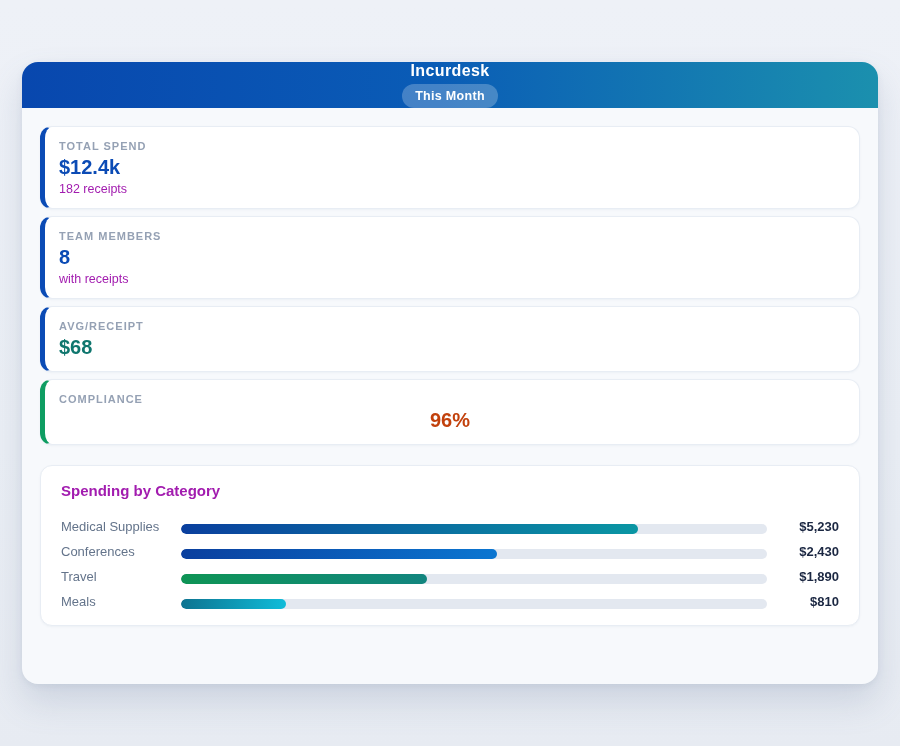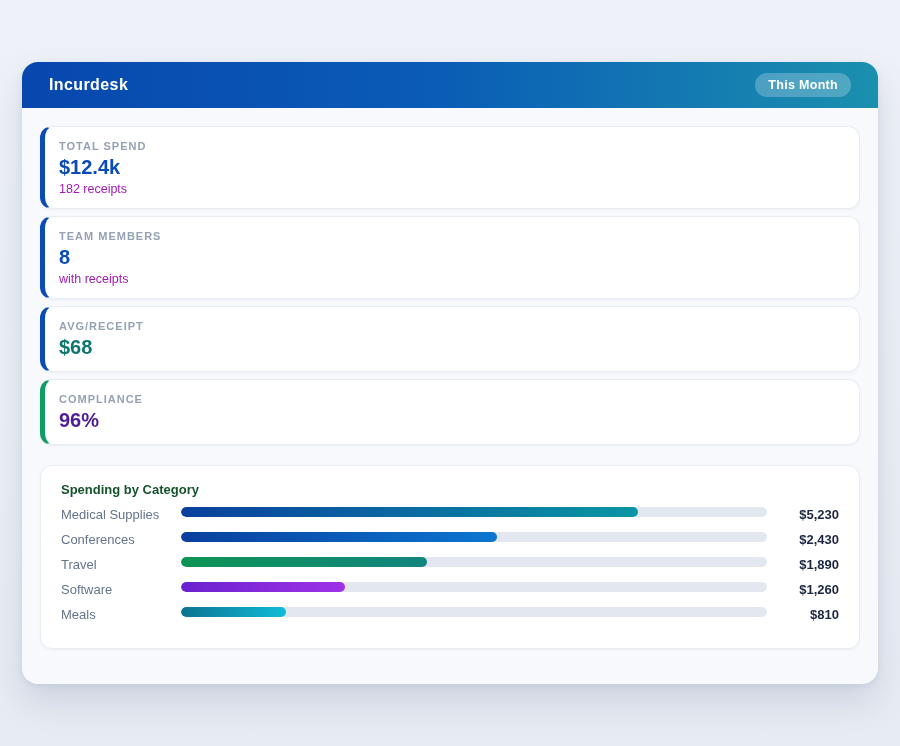--- a/index.html
+++ b/index.html
@@ -10,21 +10,22 @@
   }
   .app-shell {
     position: absolute; left: 22px; top: 62px; width: 856px; height: 622px;
     background: #f7f9fc; border-radius: 16px;
     box-shadow: 0 18px 34px rgba(96,115,150,0.20), 0 2px 6px rgba(96,115,150,0.10);
   }
   .app-header {
     height: 46px; border-radius: 16px 16px 0 0;
     background: linear-gradient(90deg, #0847ae 0%, #0a5cb6 48%, #1b90ae 100%);
     display: flex; align-items: center; justify-content: space-between;
-    padding: 0 27px;
+    padding: 0 20px;
+    flex-direction: column;
   }
   .app-title {
     color: #ffffff; font-size: 16px; font-weight: bold; letter-spacing: 0.4px;
   }
   .period-badge {
     background: rgba(255,255,255,0.24); color: #ffffff;
     font-size: 12.5px; font-weight: bold; letter-spacing: 0.3px;
     padding: 5px 13px; border-radius: 999px; border: none; cursor: pointer;
     font-family: inherit;
   }
@@ -40,22 +41,22 @@
     color: #95a1b4; text-transform: uppercase;
   }
   .stat-value { font-size: 20px; font-weight: bold; margin-top: 3px; line-height: 1.2; }
   .stat-sub { font-size: 12.5px; color: #a21caf; margin-top: 3px; }
   .stat-sub:empty { display: none; }
   .spend-card {
     background: #ffffff; border: 1px solid #e8edf4; border-radius: 12px;
     margin-top: 20px; padding: 16px 20px 16px 20px;
     box-shadow: 0 1px 2px rgba(120,140,170,0.08);
   }
-  .spend-title { font-size: 13px; font-weight: bold; color: #14532d; margin-bottom: 10px; }
-  .bar-row { display: flex; align-items: flex-start; height: 25px; }
+  .spend-title { font-size: 15px; font-weight: bold; color: #a21caf; margin-bottom: 10px; }
+  .bar-row { display: flex; align-items: flex-end; height: 25px; }
   .bar-label { flex: 0 0 120px; font-size: 13px; color: #64748b; }
   .bar-track {
     flex: 1; height: 10px; border-radius: 5px; background: #e3e8f0;
     overflow: hidden; margin-right: 10px;
   }
   .bar-fill { height: 100%; border-radius: 5px; }
   .bar-value {
     flex: 0 0 62px; text-align: right; font-size: 13px; font-weight: bold; color: #1b2742;
   }
 </style>
@@ -83,21 +84,21 @@
     </div>
 
     <div class="stat-card" style="border-left-color: rgb(11, 75, 181);">
       <div class="stat-label">AVG/RECEIPT</div>
       <div class="stat-value" style="color: #0f766e;">$68</div>
 
     </div>
 
     <div class="stat-card" style="border-left-color: rgb(14, 157, 98);">
       <div class="stat-label">COMPLIANCE</div>
-      <div class="stat-value" style="color: #4c1d95;">96%</div>
+      <div class="stat-value" style="color: #c2410c; text-align: center;">96%</div>
 
     </div>
 
     <div class="spend-card">
       <div class="spend-title">Spending by Category</div>
       <div id="bar-rows">
           <div class="bar-row">
             <div class="bar-label">Medical Supplies</div>
             <div class="bar-track">
               <div class="bar-fill" style="width: 78%; background: linear-gradient(90deg, rgb(10, 63, 158), rgb(10, 150, 163));"></div>
@@ -112,27 +113,20 @@
             <div class="bar-value">$2,430</div>
           </div>
           <div class="bar-row">
             <div class="bar-label">Travel</div>
             <div class="bar-track">
               <div class="bar-fill" style="width: 42%; background: linear-gradient(90deg, rgb(14, 148, 85), rgb(18, 133, 127));"></div>
             </div>
             <div class="bar-value">$1,890</div>
           </div>
           <div class="bar-row">
-            <div class="bar-label">Software</div>
-            <div class="bar-track">
-              <div class="bar-fill" style="width: 28%; background: linear-gradient(90deg, rgb(106, 33, 207), rgb(160, 50, 232));"></div>
-            </div>
-            <div class="bar-value">$1,260</div>
-          </div>
-          <div class="bar-row">
             <div class="bar-label">Meals</div>
             <div class="bar-track">
               <div class="bar-fill" style="width: 18%; background: linear-gradient(90deg, rgb(13, 115, 144), rgb(16, 188, 217));"></div>
             </div>
             <div class="bar-value">$810</div>
           </div>
         </div>
     </div>
 
   </div>

